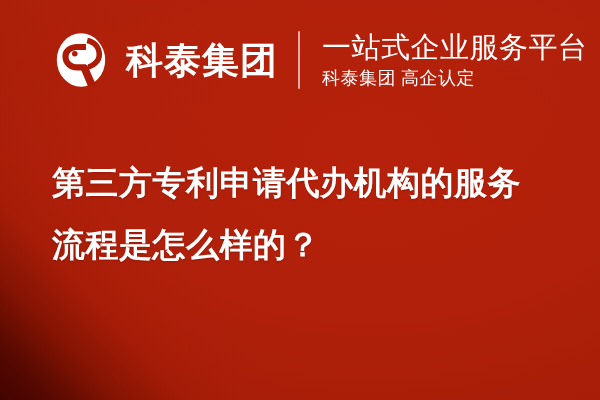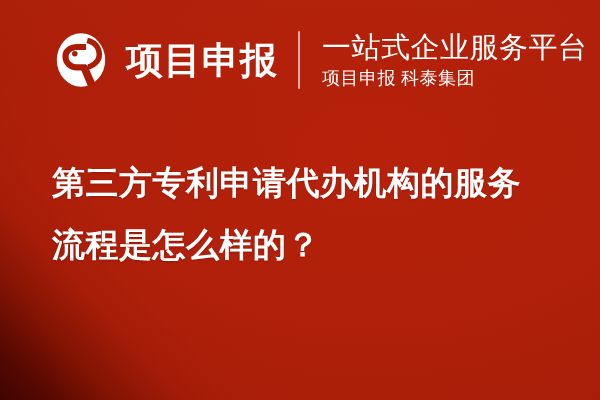--- a/index.html
+++ b/index.html
@@ -158,26 +158,26 @@
                L 44 67
                C 30 67, 20 57, 20 44 Z" fill="#ac1b06"></path>
 
       <path d="M47 58 L 60 58 L 75 92 L 61 92 Z" fill="#ac1b06"></path>
 
       <circle cx="40" cy="40" r="4.5" fill="#ac1b06"></circle>
 
       <path d="M52 52 L 58 52 L 66 78 L 60 78 Z" fill="#ffffff" opacity="0.0"></path>
     </svg>
 
-    <div id="brand-name">项目申报</div>
+    <div id="brand-name">科泰集团</div>
 
     <div id="header-divider"></div>
 
     <div id="slogan-block">
       <div id="slogan-main">一站式企业服务平台</div>
-      <div id="slogan-sub">项目申报 科泰集团</div>
+      <div id="slogan-sub">科泰集团 高企认定</div>
     </div>
 
   </div>
 
   <div id="headline">第三方专利申请代办机构的服务流程是怎么样的？</div>
 
 </div>
 
 </body></html>

